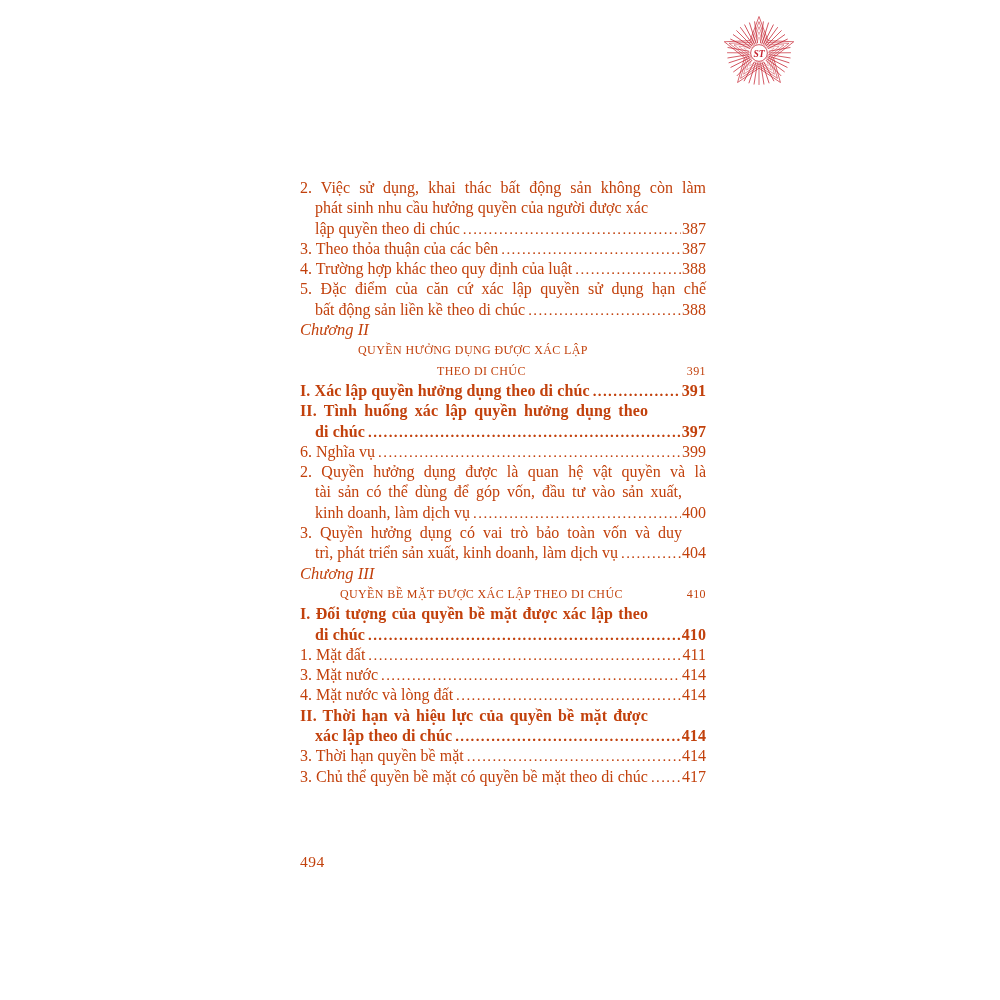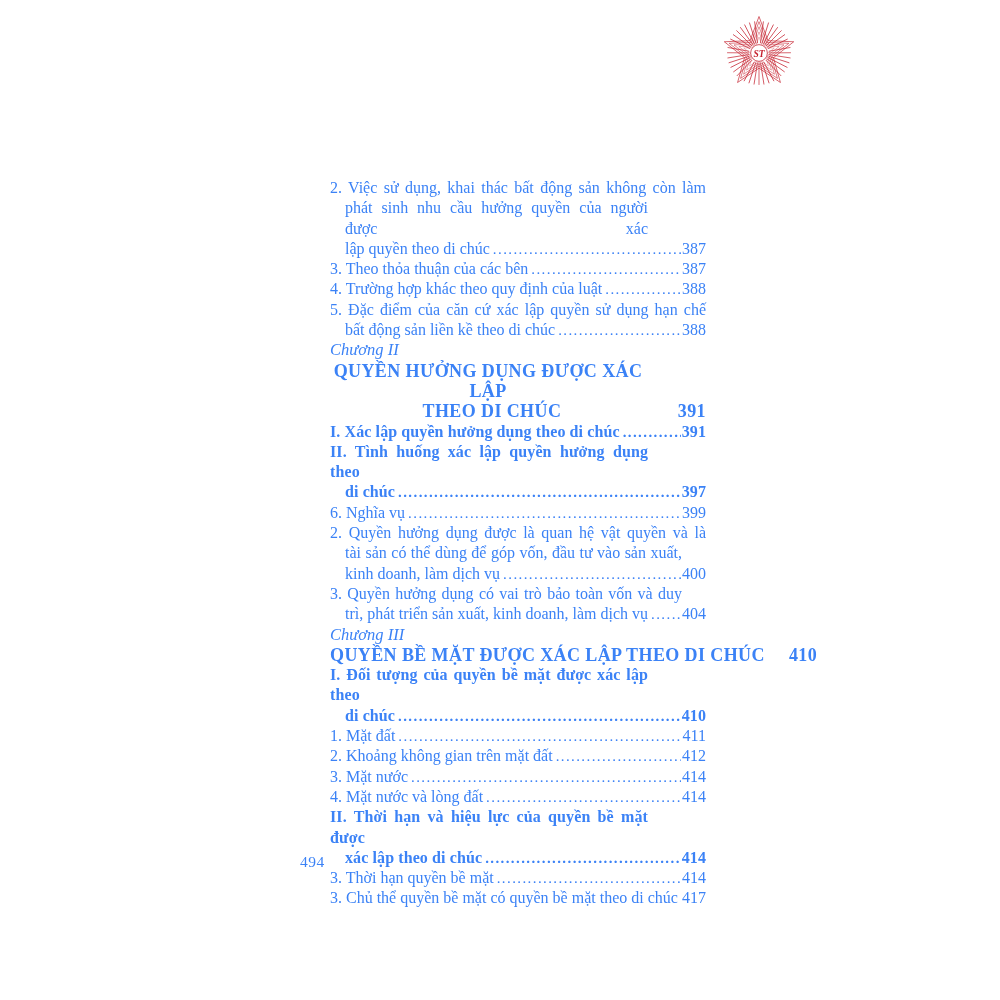--- a/index.html
+++ b/index.html
@@ -1,32 +1,32 @@
 <!DOCTYPE html>
 <html><head>
 <meta charset="utf-8">
 <style>
   html,body { margin:0; padding:0; background:#ffffff; }
   .canvas {
     position:relative; width:1000px; height:1000px; background:#ffffff;
-    font-family:"Liberation Serif", serif; color:#3b82f6; overflow:hidden;
+    font-family:"Liberation Serif", serif; color:#c2410c; overflow:hidden;
   }
 
   
   .logo { position:absolute; left:721px; top:14px; width:76px; height:78px; }
 
   
   .toc { position:absolute; left:300px; top:178px; width:406px; font-size:16px; }
-  .row { line-height:20.3px; min-height:20.3px;margin-left:30px; }
+  .row { line-height:20.3px; min-height:20.3px; }
 
   .s-cont, .s-section-cont { padding-left:15px; }
   .s-section, .s-section-cont { font-weight:700; letter-spacing:0.1px; }
 
   .s-chapter { font-style:italic; padding-right:60px; font-size:16.5px; }
-  .s-title { text-align:center; padding-right:60px; font-size:18px; letter-spacing:0.4px;font-weight:bold; }
+  .s-title { text-align:center; padding-right:60px; font-size:12px; letter-spacing:0.4px; }
   .s-title.leader { padding-right:0; }
   .s-title.leader .txt { flex:1 1 auto; text-align:center; padding-right:24px; }
 
   .just { text-align:justify; text-align-last:justify; }
   .fit-mid { padding-right:24px; }
   .fit-narrow { padding-right:58px; }
 
   .leader { display:flex; align-items:baseline; }
   .leader .txt { white-space:nowrap; }
   .leader .dots { flex:1 1 auto; overflow:hidden; margin-left:3px; margin-right:1px; }
@@ -186,25 +186,20 @@
     <span class="txt">di chúc</span>
     <span class="dots"></span>
     <span class="pg">410</span>
   </div>
       <div class="row s-item leader">
     <span class="txt">1. Mặt đất</span>
     <span class="dots"></span>
     <span class="pg">411</span>
   </div>
       <div class="row s-item leader">
-    <span class="txt">2. Khoảng không gian trên mặt đất</span>
-    <span class="dots"></span>
-    <span class="pg">412</span>
-  </div>
-      <div class="row s-item leader">
     <span class="txt">3. Mặt nước</span>
     <span class="dots"></span>
     <span class="pg">414</span>
   </div>
       <div class="row s-item leader">
     <span class="txt">4. Mặt nước và lòng đất</span>
     <span class="dots"></span>
     <span class="pg">414</span>
   </div>
       <div class="row s-section just fit-narrow">

